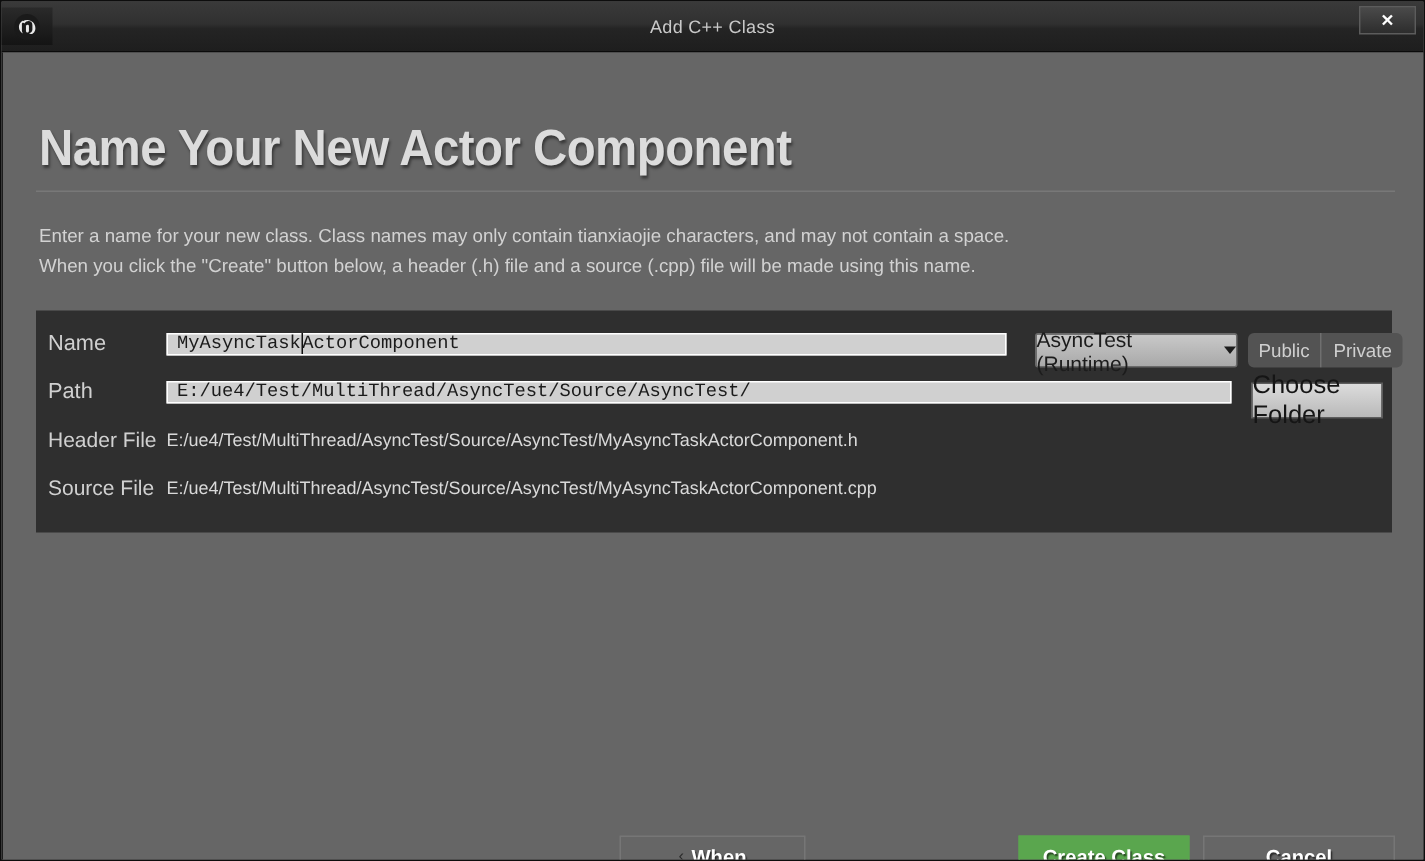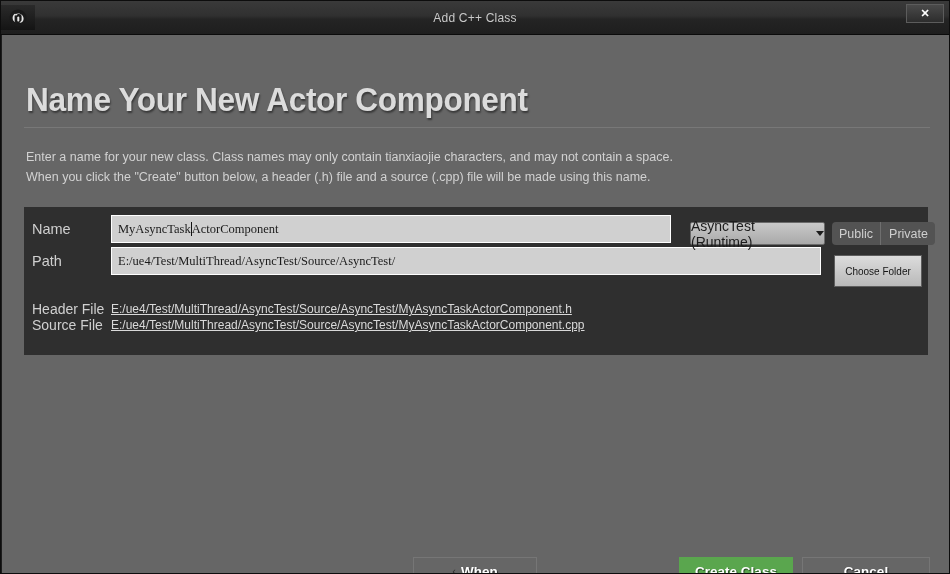--- a/index.html
+++ b/index.html
@@ -129,44 +129,44 @@
   .form-row {
     position: absolute;
     left: 0;
     width: 100%;
     height: 32px;
     display: flex;
     align-items: center;
   }
   #row-name   { top: 6px; }
   #row-path   { top: 38px; }
-  #row-header { top: 92px; height: 20px; }
+  #row-header { top: 76px; height: 20px; }
   #row-source { top: 108px; height: 20px; }
 
   .row-label {
     width: 87px;
     padding-left: 8px;
     box-sizing: border-box;
     font-size: 14.5px;
     color: #d0d0d0;
     flex: 0 0 auto;
   }
   .row-label.small { font-size: 14px; }
 
   .text-input {
-    height: 28px;
+    height: 15px;
     box-sizing: border-box;
     background: #d0d0d0;
     border: 1px solid #ffffff;
     color: #1b1b1b;
     font-size: 12.5px;
     display: flex;
     align-items: center;
     padding: 0 6px;
-    font-family: Liberation Serif, serif;
+    font-family: Liberation Mono, monospace;
   }
   #name-input { width: 560px; position: relative; }
   #path-input { width: 710px; }
 
   .caret {
     display: inline-block;
     width: 1px;
     height: 14px;
     background: #111;
     margin: 0 0px;
@@ -219,37 +219,36 @@
     cursor: pointer;
   }
   .scope-btn + .scope-btn { border-left: 1px solid #6f6f6f; padding-left: 8px; }
 
   
   #choose-folder {
     position: absolute;
     left: 832px;
     top: 220px;
     width: 88px;
-    height: 32px;
+    height: 24px;
     box-sizing: border-box;
     background: linear-gradient(to bottom, #dcdcdc, #b9b9b9);
     border: 1px solid #5d5d5d;
     display: flex;
     align-items: center;
     justify-content: center;
-    font-size: 10px;
+    font-size: 17px;
     color: #151515;
     cursor: pointer;
   }
 
   .path-text {
     font-size: 12px;
     color: #d9d9d9;
     white-space: nowrap;
-    text-decoration: underline;
   }
 
   
   .btn {
     position: absolute;
     box-sizing: border-box;
     display: flex;
     align-items: center;
     justify-content: center;
     font-size: 13.5px;

